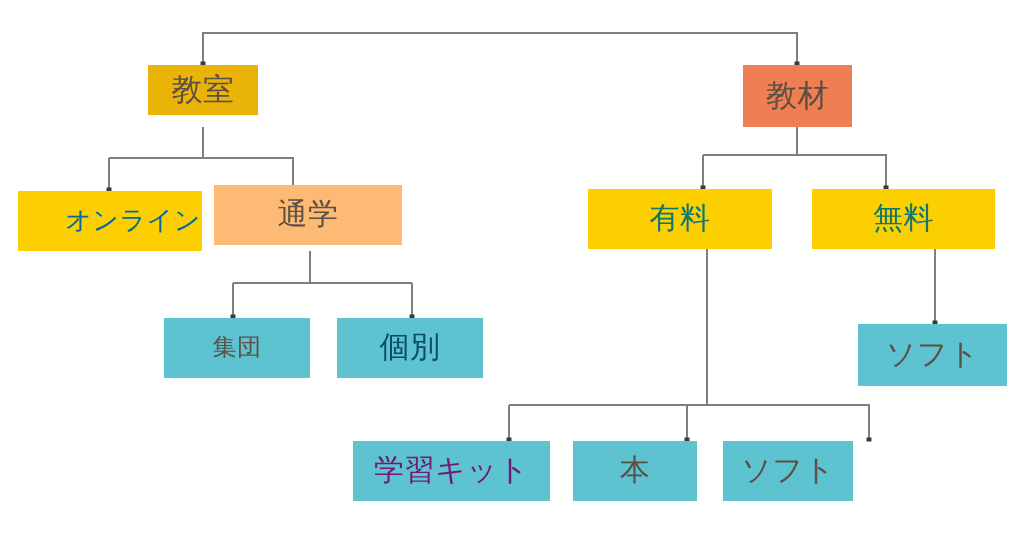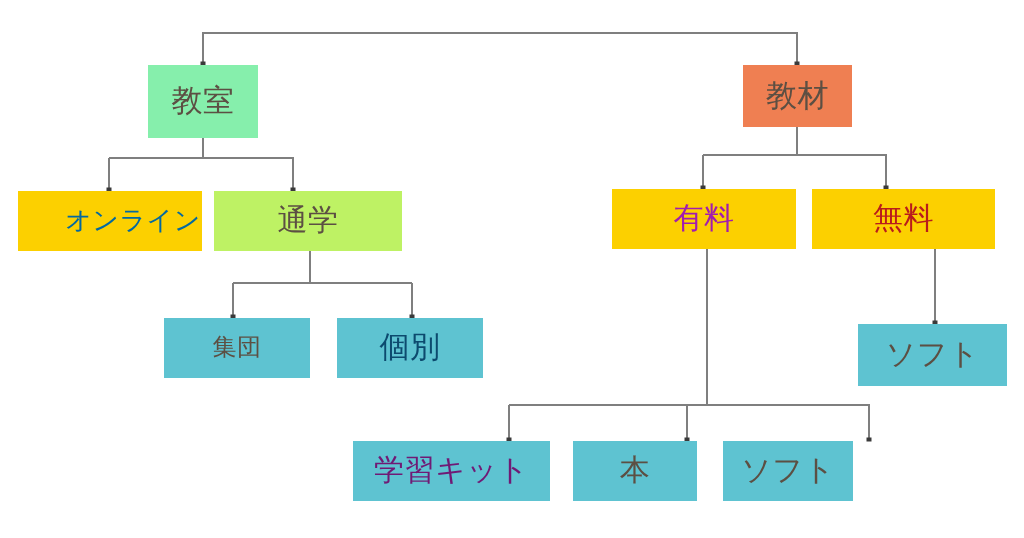--- a/index.html
+++ b/index.html
@@ -78,36 +78,36 @@
       <path d="M 509 405 L 870 405" stroke="#7f7f7f" stroke-width="1.6" fill="none" shape-rendering="crispEdges"></path>
       <path d="M 509 405 L 509 439" stroke="#7f7f7f" stroke-width="1.6" fill="none" shape-rendering="crispEdges"></path>
       <rect x="506.5" y="437.5" width="5" height="4" fill="#3a3a3a"></rect>
       <path d="M 687 405 L 687 439" stroke="#7f7f7f" stroke-width="1.6" fill="none" shape-rendering="crispEdges"></path>
       <rect x="684.5" y="437.5" width="5" height="4" fill="#3a3a3a"></rect>
       <path d="M 869 405 L 869 439" stroke="#7f7f7f" stroke-width="1.6" fill="none" shape-rendering="crispEdges"></path>
       <rect x="866.5" y="437.5" width="5" height="4" fill="#3a3a3a"></rect>
     </svg>
 
   <div id="nodes">
-      <div class="node" style="left: 148px; top: 65px; width: 110px; height: 73px; background: #86efac; font-size: 31px; color: rgb(92, 79, 67); text-align: center;">
+      <div class="node" style="left: 148px; top: 65px; width: 110px; height: 50px; background: #eab308; font-size: 31px; color: rgb(92, 79, 67); text-align: center;">
         <span class="node-label">教室</span>
       </div>
       <div class="node" style="left: 743px; top: 65px; width: 109px; height: 62px; background: rgb(239, 127, 82); font-size: 31px; color: rgb(92, 79, 67); text-align: center;">
         <span class="node-label">教材</span>
       </div>
       <div class="node" style="left: 18px; top: 191px; width: 184px; height: 60px; background: rgb(252, 208, 0); font-size: 26px; color: #0369a1; padding-left: 46px;">
         <span class="node-label">オンライン</span>
       </div>
-      <div class="node" style="left: 214px; top: 191px; width: 188px; height: 60px; background: #bef264; font-size: 30px; color: rgb(92, 79, 67);">
+      <div class="node" style="left: 214px; top: 185px; width: 188px; height: 60px; background: #fdba74; font-size: 30px; color: rgb(92, 79, 67);">
         <span class="node-label">通学</span>
       </div>
-      <div class="node" style="left: 612px; top: 189px; width: 184px; height: 60px; background: rgb(252, 208, 0); font-size: 30px; color: #a21caf;">
+      <div class="node" style="left: 588px; top: 189px; width: 184px; height: 60px; background: rgb(252, 208, 0); font-size: 30px; color: #0f766e;">
         <span class="node-label">有料</span>
       </div>
-      <div class="node" style="left: 812px; top: 189px; width: 183px; height: 60px; background: rgb(252, 208, 0); font-size: 30px; color: #b91c1c;">
+      <div class="node" style="left: 812px; top: 189px; width: 183px; height: 60px; background: rgb(252, 208, 0); font-size: 30px; color: #0f766e;">
         <span class="node-label">無料</span>
       </div>
       <div class="node" style="left: 164px; top: 318px; width: 146px; height: 60px; background: rgb(94, 195, 209); font-size: 24px; color: rgb(92, 79, 67);">
         <span class="node-label">集団</span>
       </div>
       <div class="node" style="left: 337px; top: 318px; width: 146px; height: 60px; background: rgb(94, 195, 209); font-size: 30px; color: #0c4a6e;">
         <span class="node-label">個別</span>
       </div>
       <div class="node" style="left: 858px; top: 324px; width: 149px; height: 62px; background: rgb(94, 195, 209); font-size: 30px; color: rgb(92, 79, 67);">
         <span class="node-label">ソフト</span>

